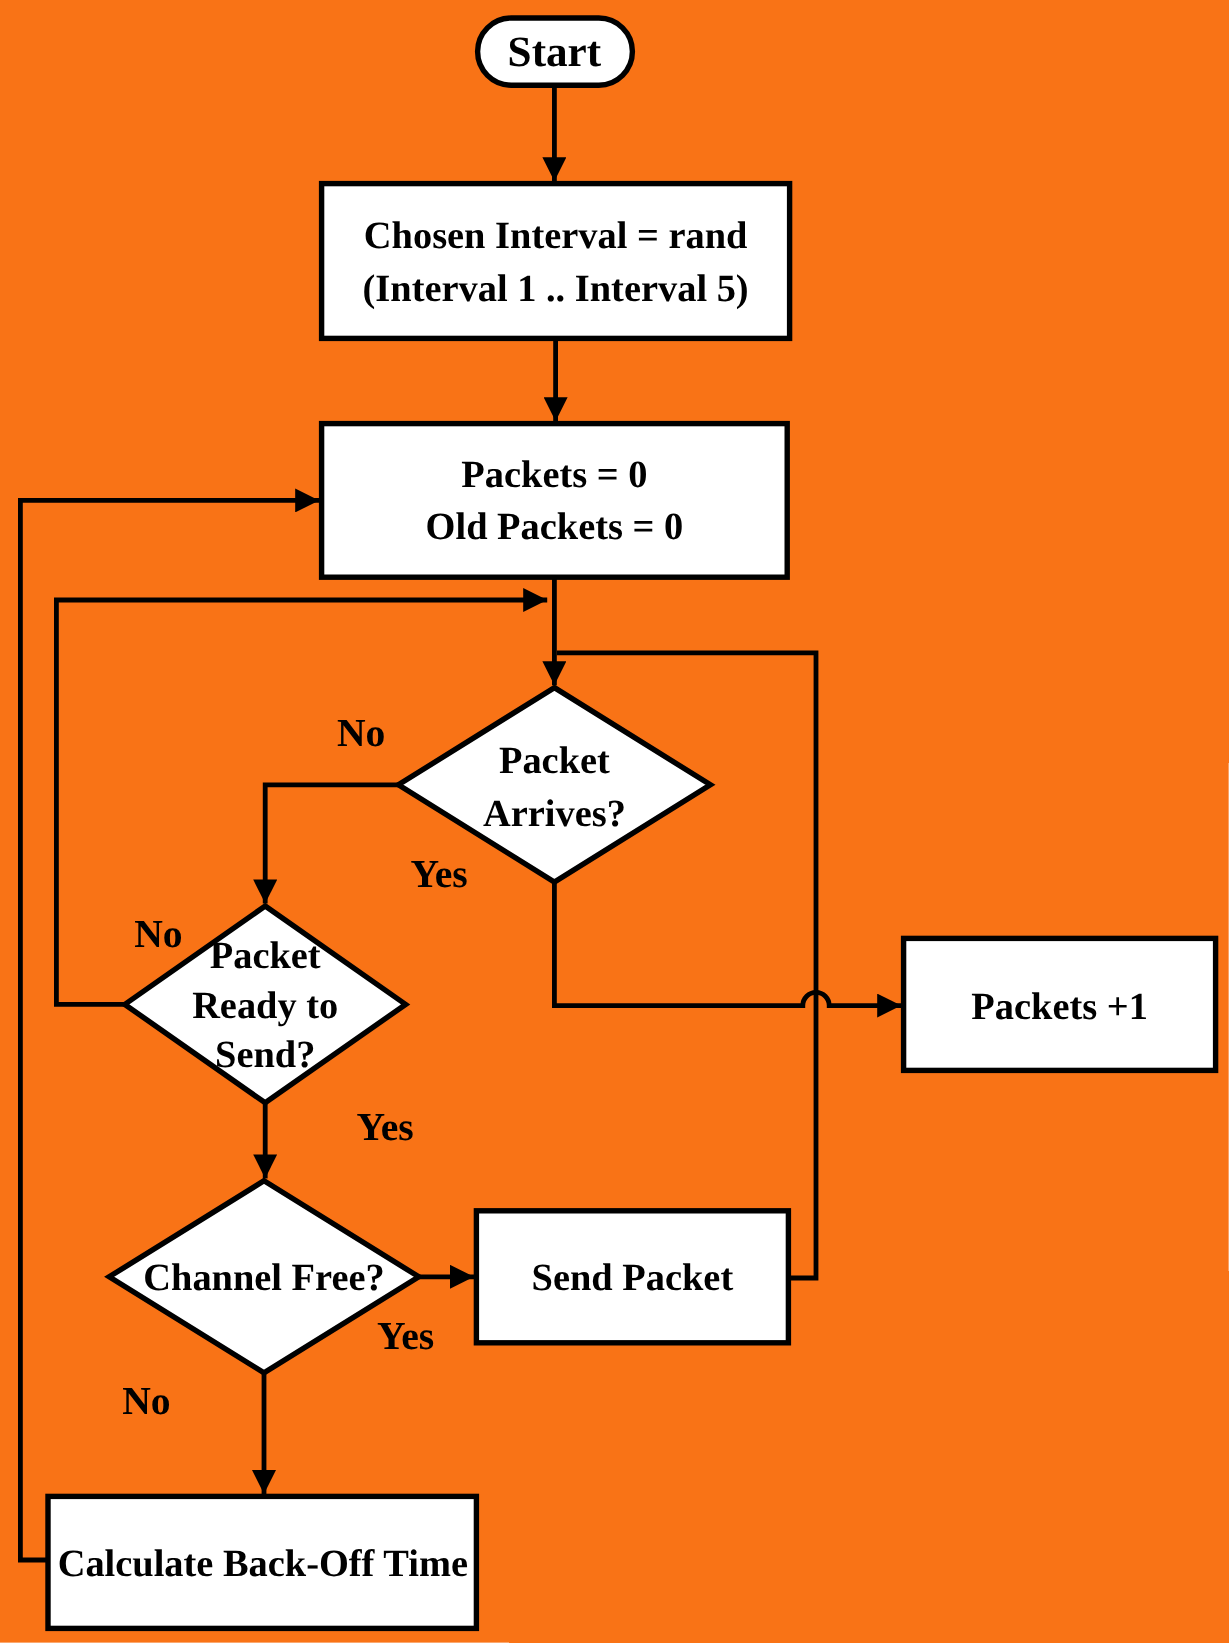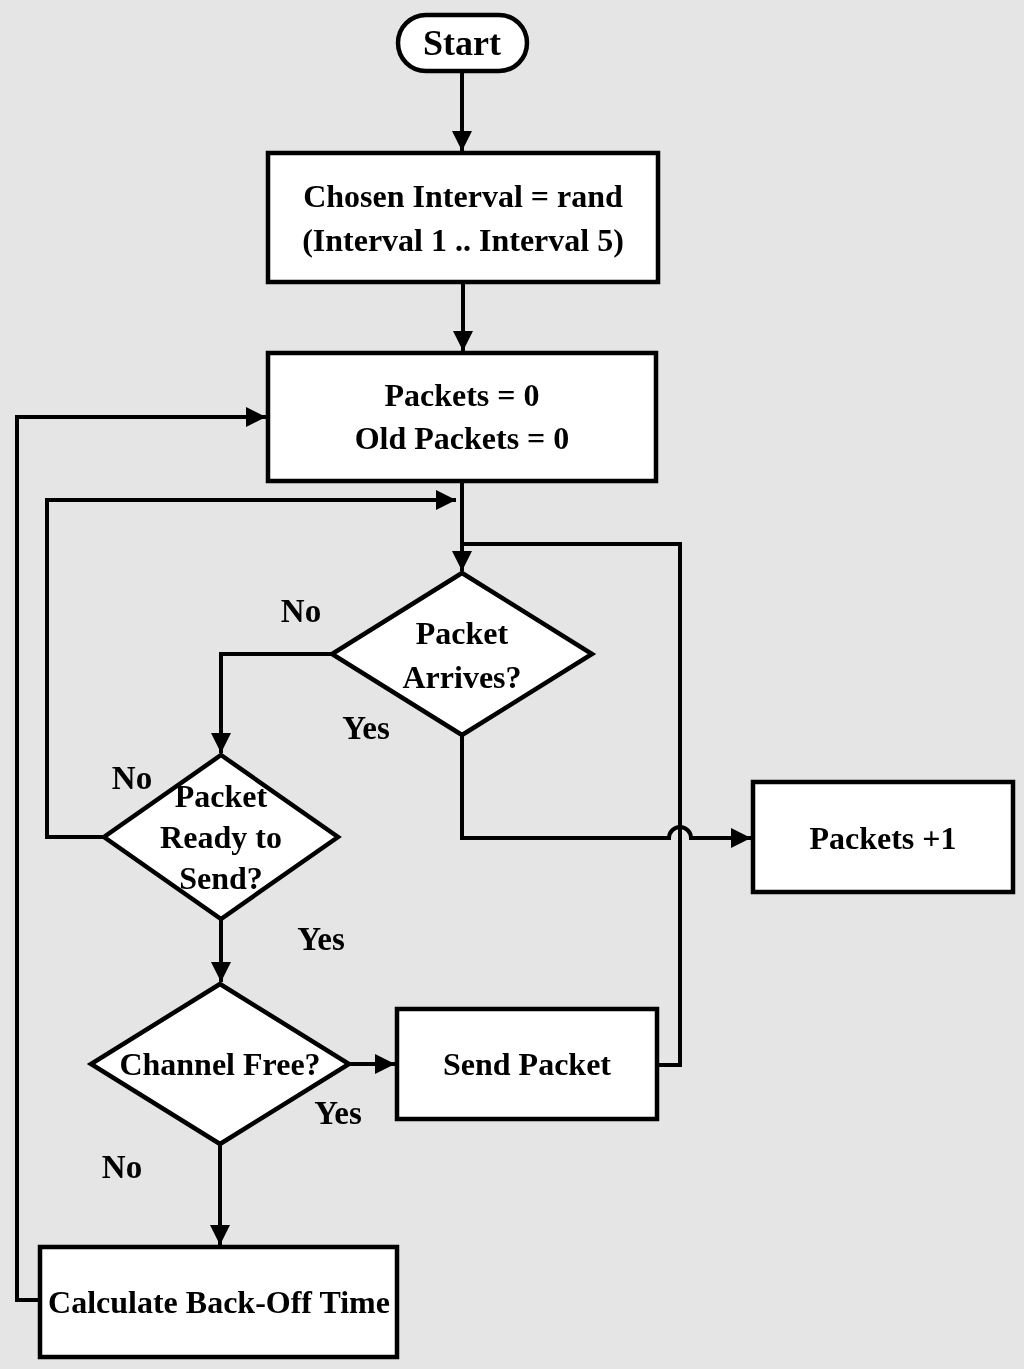--- a/index.html
+++ b/index.html
@@ -4,21 +4,21 @@
 <style>
   html, body {
     margin: 0;
     padding: 0;
     background: #ffffff;
   }
   .stage {
     position: relative;
     width: 1024px;
     height: 1369px;
-    background: #e5e5e5;
+    background: #f97316;
     overflow: hidden;
   }
   svg { display: block; }
   .edge {
     fill: none;
     stroke: #000000;
     stroke-width: 4;
   }
   .shape {
     fill: #ffffff;

